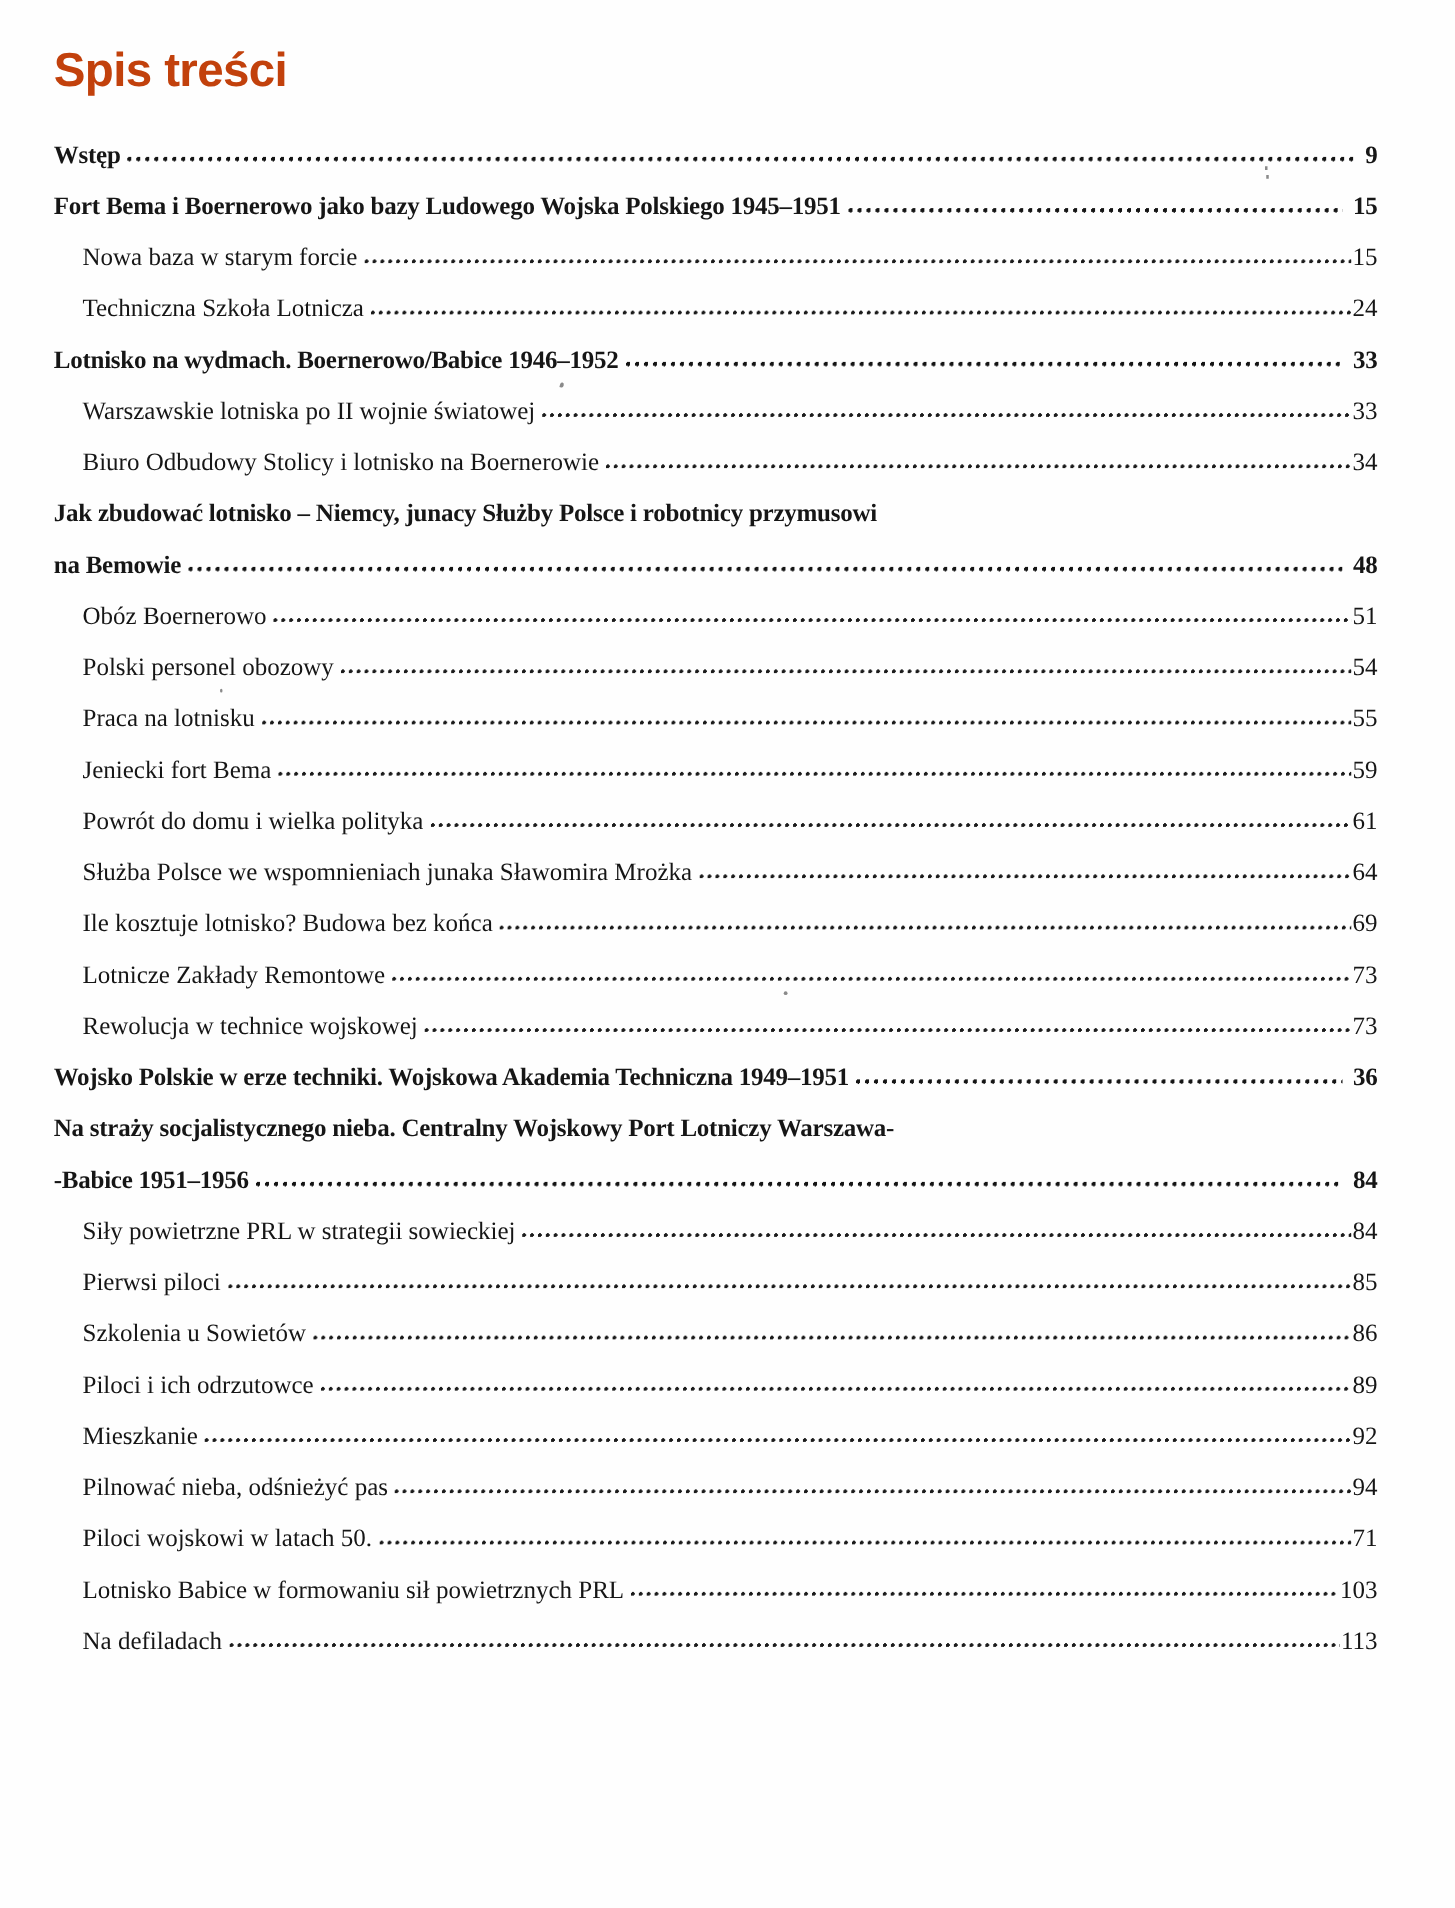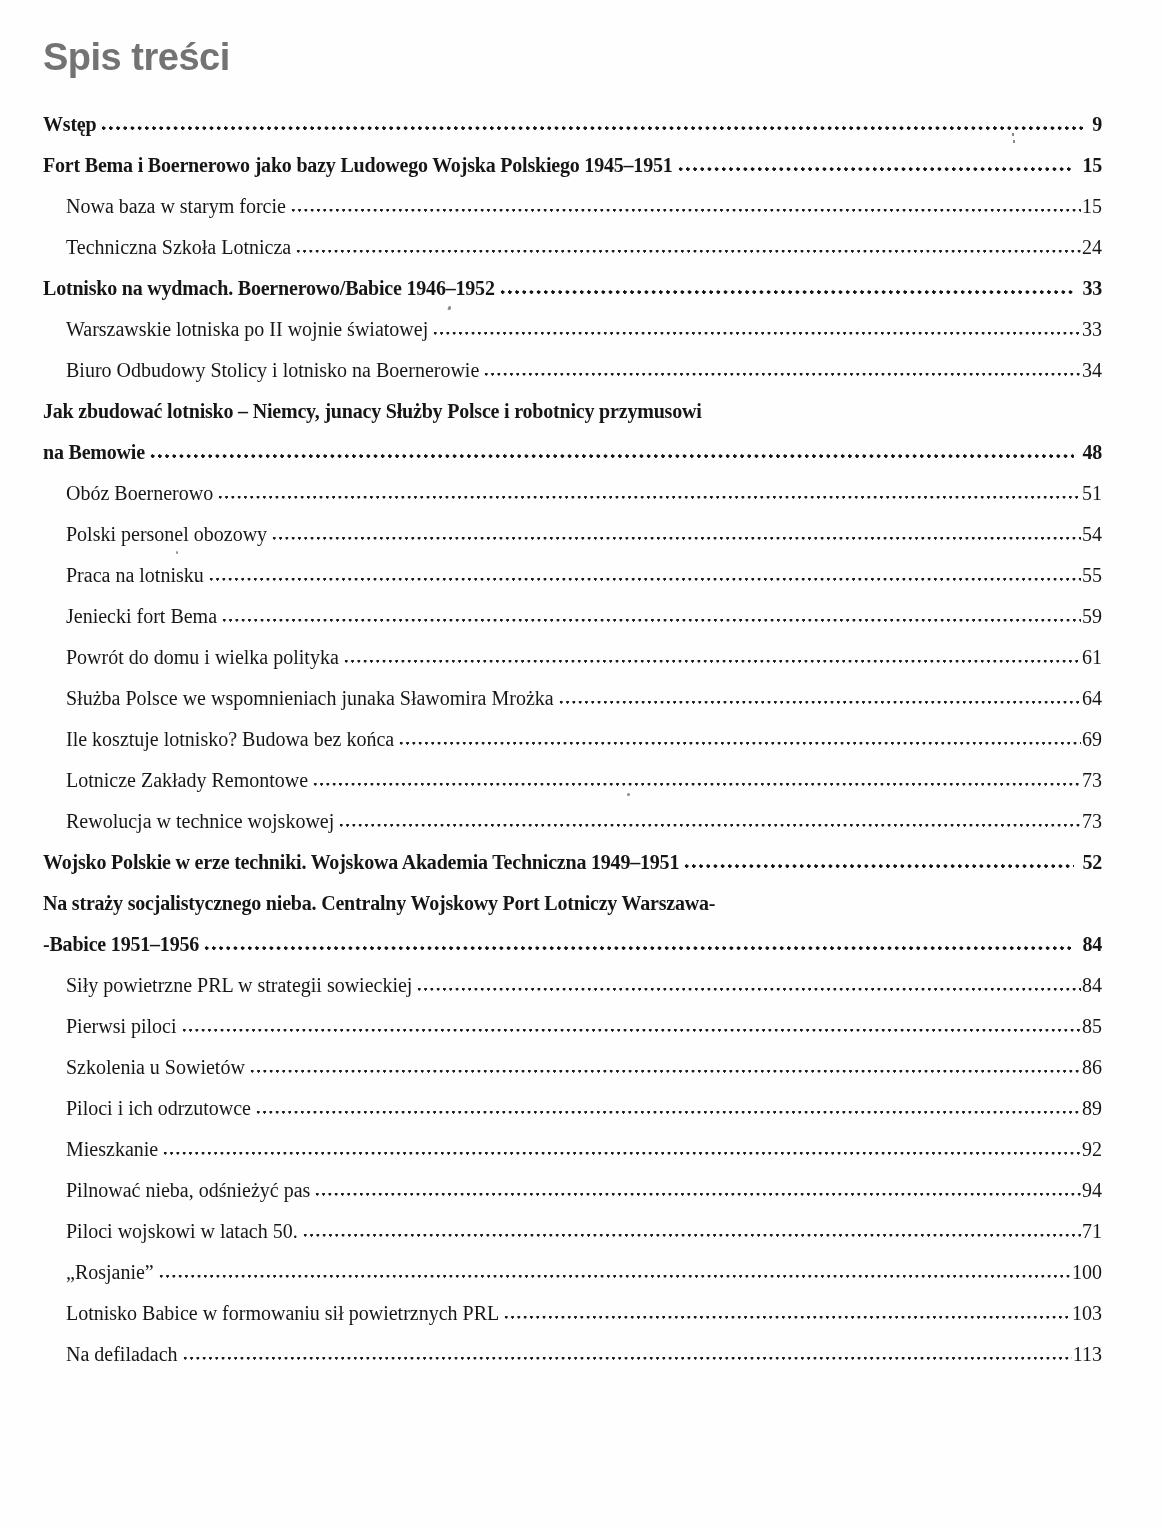--- a/index.html
+++ b/index.html
@@ -22,21 +22,21 @@
     padding: 36px 62px 0 43px;
     position: relative;
   }
   .page-title {
     font-family: "Liberation Sans", sans-serif;
     font-weight: 700;
     font-size: 38px;
     line-height: 42px;
     letter-spacing: -0.5px;
     margin: 0 0 34px 0;
-    color: #737373;
+    color: #c2410c;
   }
   .toc-list {
     width: 100%;
   }
   .toc-row {
     display: flex;
     align-items: baseline;
     font-size: 20px;
     line-height: 24px;
     margin-bottom: 17px;
@@ -183,21 +183,21 @@
         <span class="pg">73</span>
       </div>
       <div class="toc-row section">
         <span class="label">Rewolucja w technice wojskowej</span>
         <span class="leader"></span>
         <span class="pg">73</span>
       </div>
       <div class="toc-row chapter">
         <span class="label">Wojsko Polskie w erze techniki. Wojskowa Akademia Techniczna 1949–1951</span>
         <span class="leader"></span>
-        <span class="pg">52</span>
+        <span class="pg">36</span>
       </div>
       <div class="toc-row chapter">
         <span class="label">Na straży socjalistycznego nieba. Centralny Wojskowy Port Lotniczy Warszawa-</span>
       </div>
       <div class="toc-row chapter-cont">
         <span class="label">-Babice 1951–1956</span>
         <span class="leader"></span>
         <span class="pg">84</span>
       </div>
       <div class="toc-row section">
@@ -227,25 +227,20 @@
       </div>
       <div class="toc-row section">
         <span class="label">Pilnować nieba, odśnieżyć pas</span>
         <span class="leader"></span>
         <span class="pg">94</span>
       </div>
       <div class="toc-row section">
         <span class="label">Piloci wojskowi w latach 50.</span>
         <span class="leader"></span>
         <span class="pg">71</span>
-      </div>
-      <div class="toc-row section">
-        <span class="label">„Rosjanie”</span>
-        <span class="leader"></span>
-        <span class="pg">100</span>
       </div>
       <div class="toc-row section">
         <span class="label">Lotnisko Babice w formowaniu sił powietrznych PRL</span>
         <span class="leader"></span>
         <span class="pg">103</span>
       </div>
       <div class="toc-row section">
         <span class="label">Na defiladach</span>
         <span class="leader"></span>
         <span class="pg">113</span>

